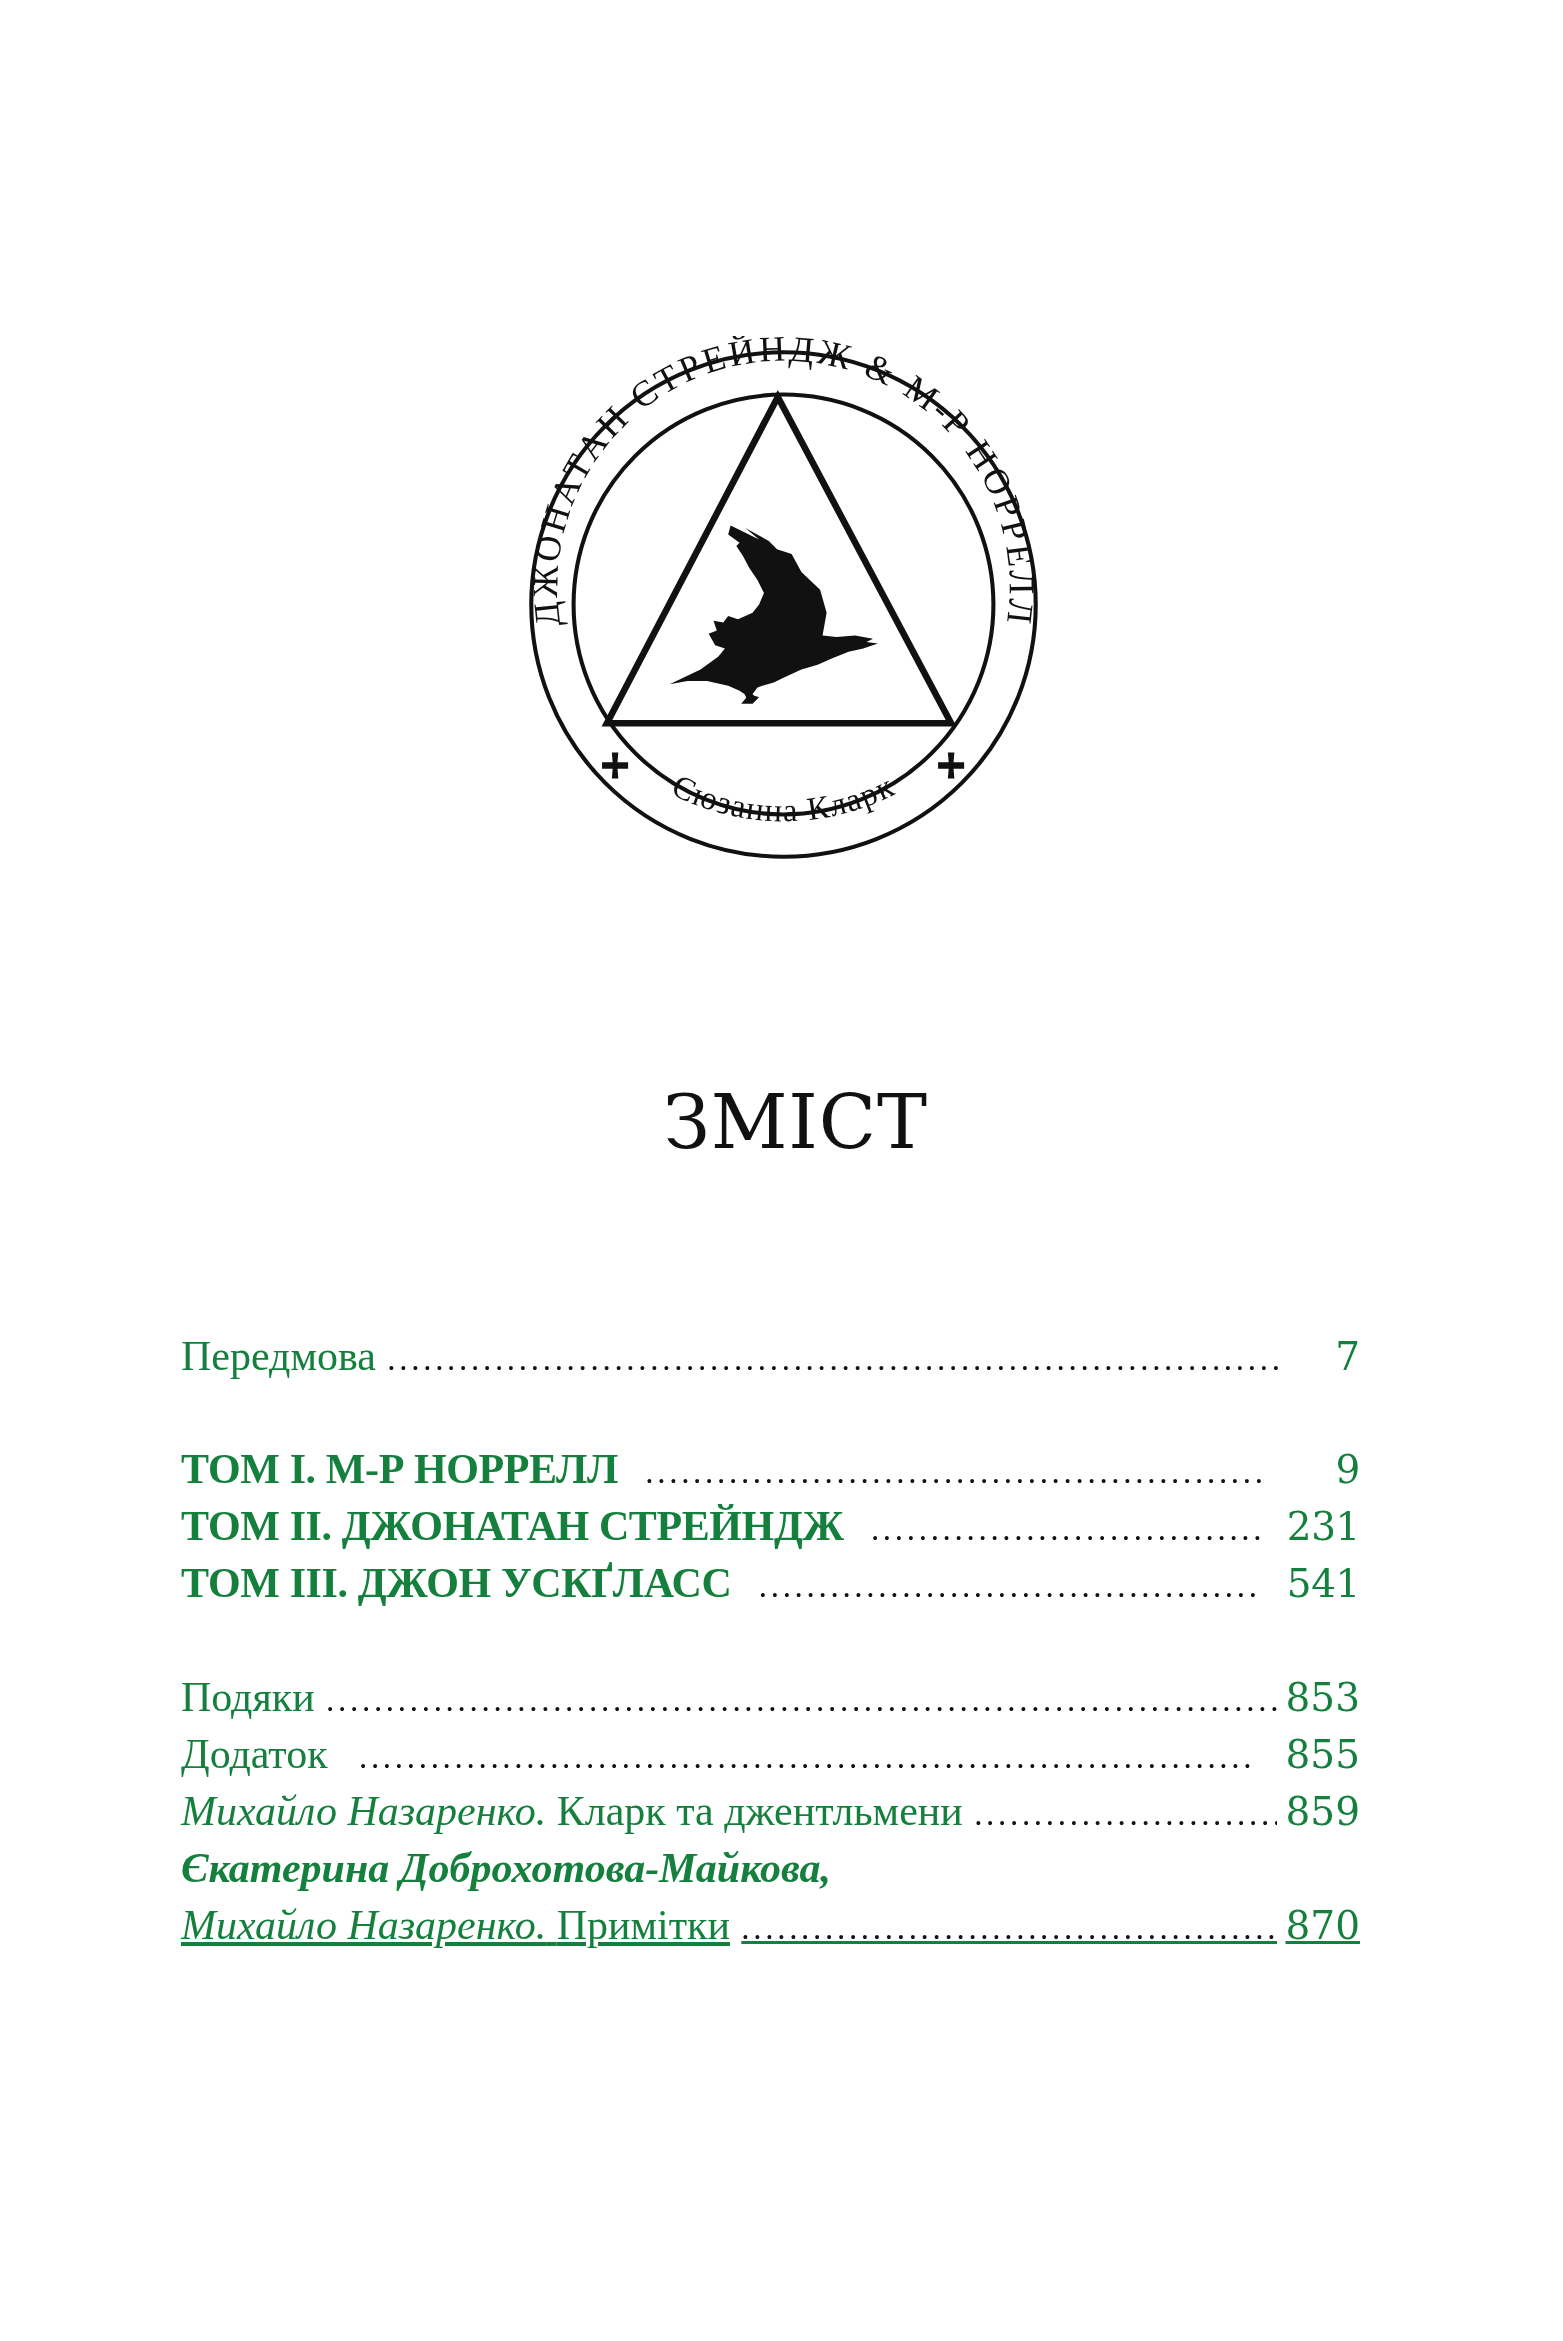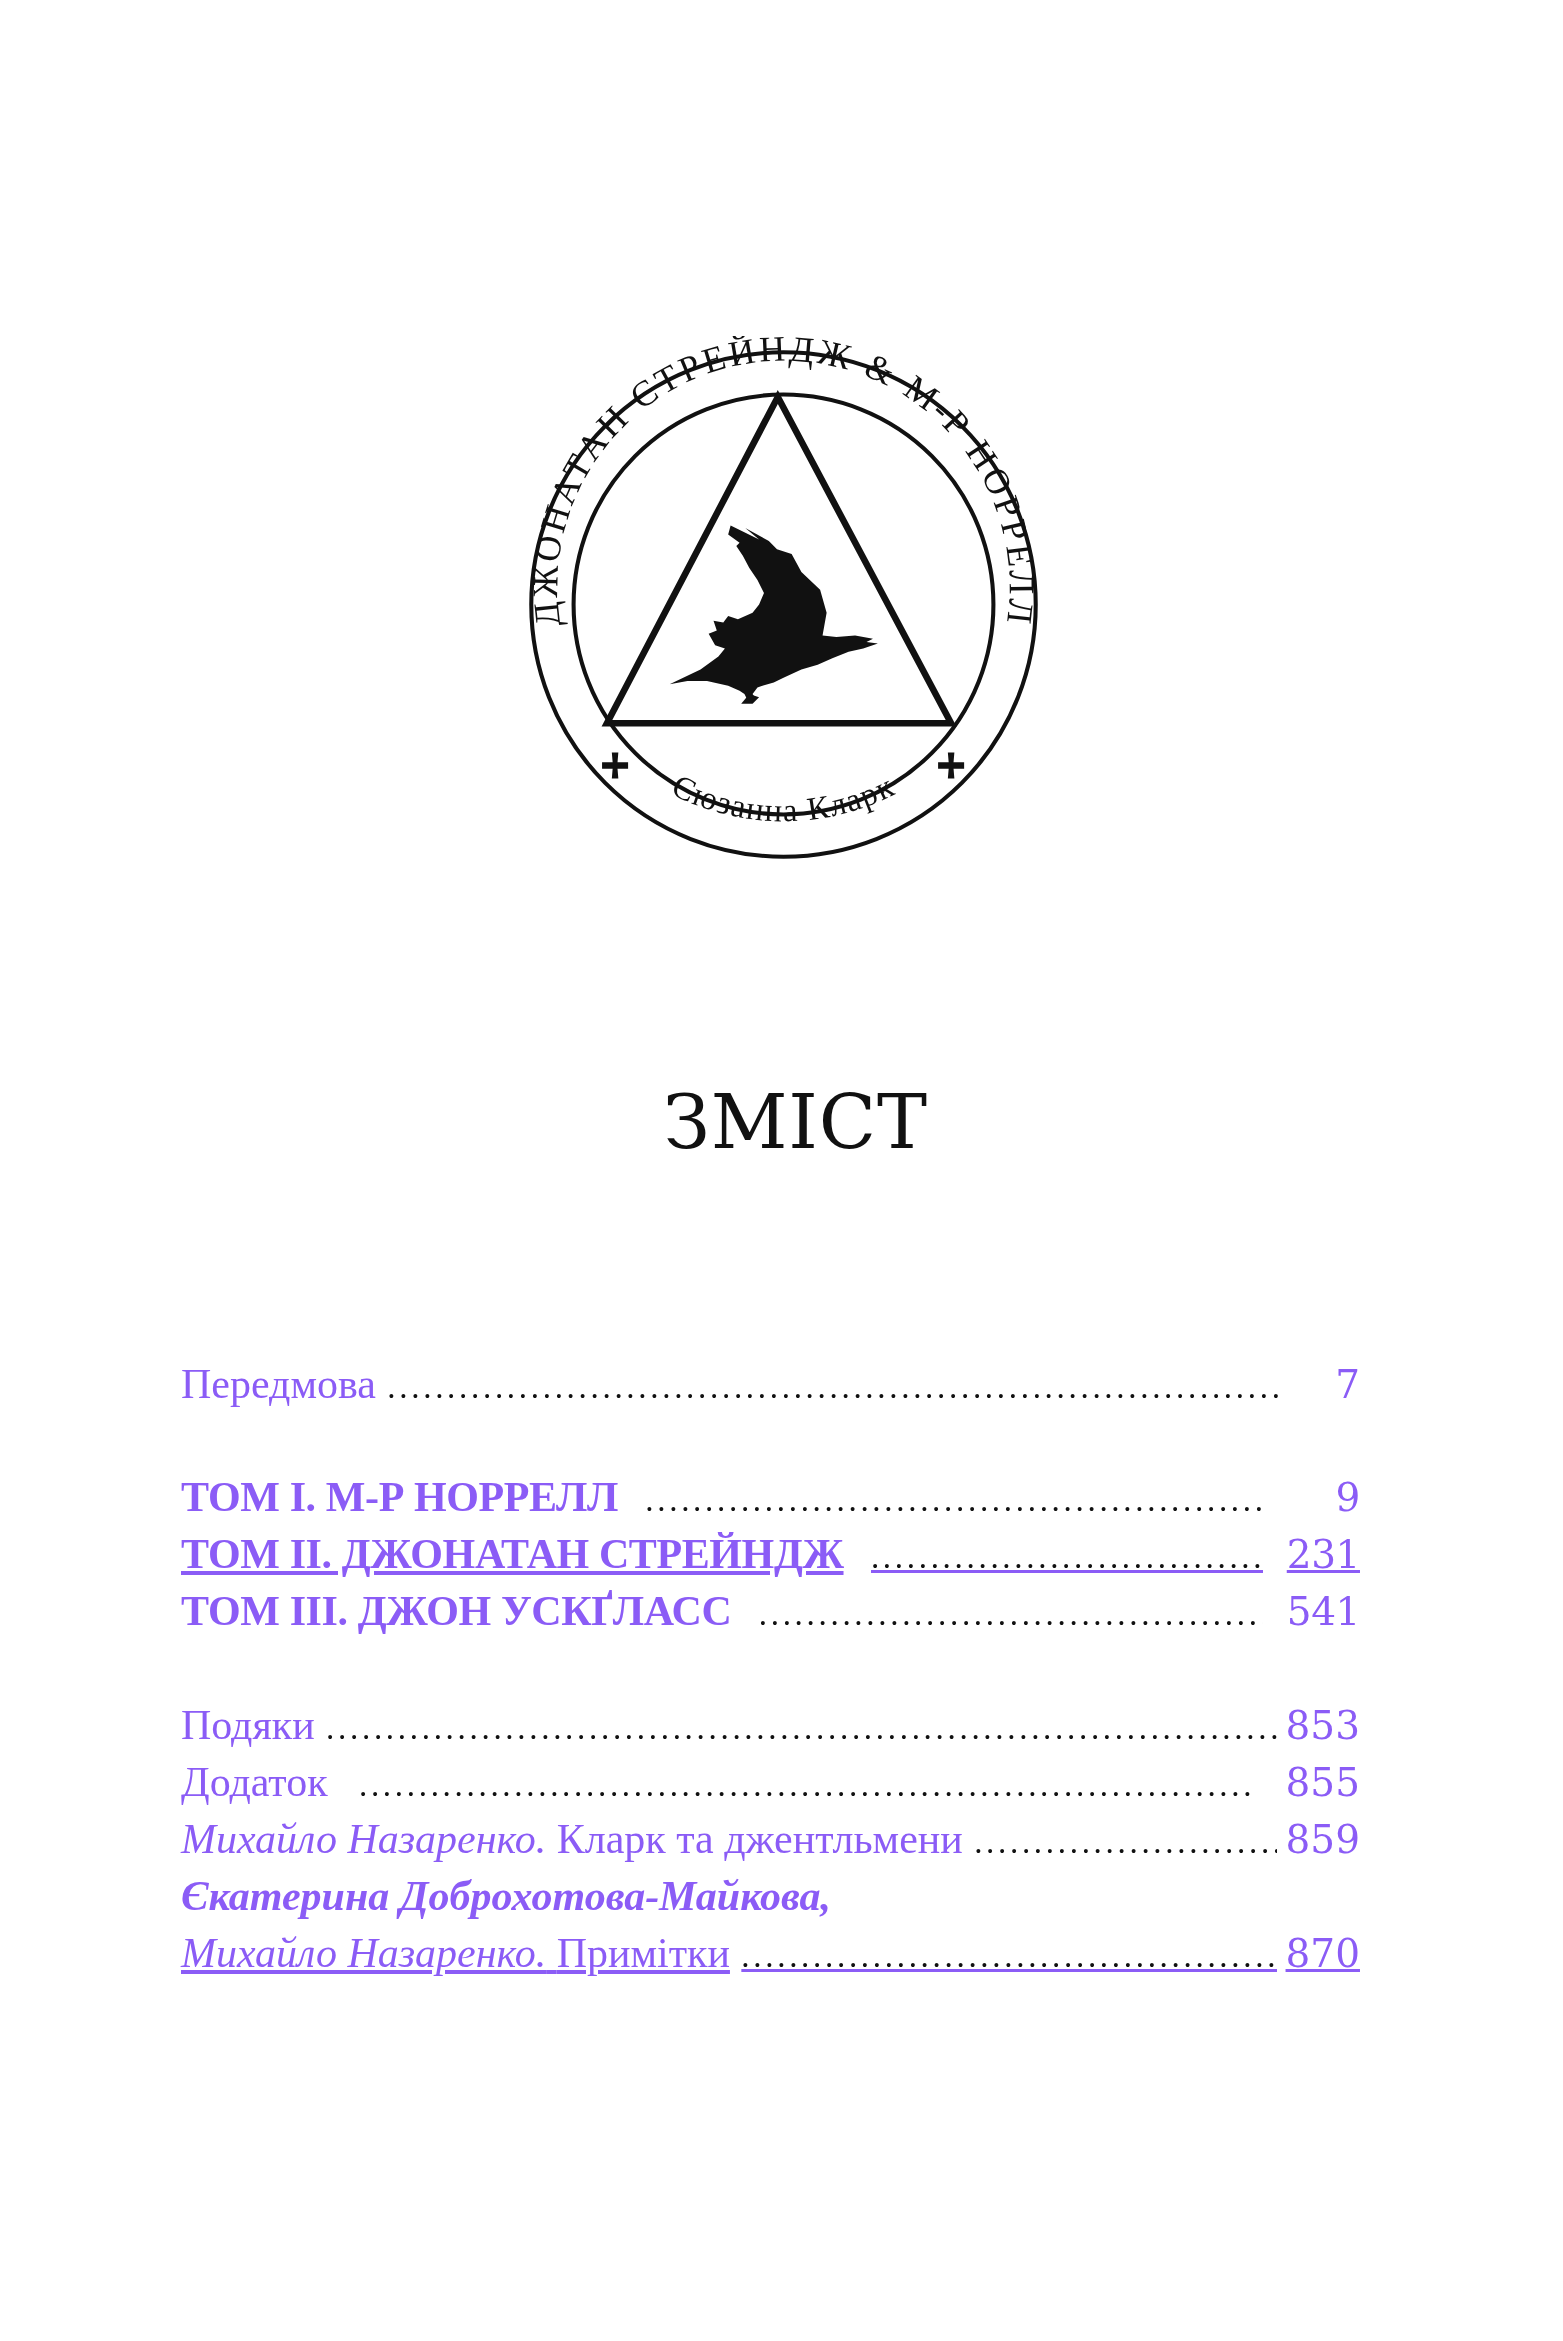--- a/index.html
+++ b/index.html
@@ -65,22 +65,21 @@
     position: absolute;
     left: 0;
     width: 1179px;
     height: 57px;
     display: flex;
     align-items: baseline;
     font-family: "Liberation Serif", "DejaVu Serif", serif;
     font-size: 42px;
     line-height: 57px;
     white-space: nowrap;
-    color: #8b5cf6;
-    margin-top: 28px;
+    color: #15803d;
   }
   .toc-row.bold { font-weight: bold; letter-spacing: -0.4px; gap: 16px; }
   .toc-row .entry { flex: 0 0 auto; }
   .toc-row .entry .it { font-style: italic; }
   .toc-row .leader {
     flex: 1 1 auto;
     overflow: hidden;
     margin: 0 8.1px 0 11.4px;
     font-weight: normal;
     letter-spacing: 3.7px;
@@ -160,21 +159,21 @@
       <span class="entry">Передмова</span>
       <span class="leader"></span>
       <span class="page-num">7</span>
     </div>
 
     <div class="toc-row bold gap" style="top:1441px;">
       <span class="entry">ТОМ І. М-Р НОРРЕЛЛ</span>
       <span class="leader"></span>
       <span class="page-num">9</span>
     </div>
-    <div class="toc-row bold" style="top:1498px;text-decoration:underline;">
+    <div class="toc-row bold" style="top:1498px;">
       <span class="entry">ТОМ ІІ. ДЖОНАТАН СТРЕЙНДЖ</span>
       <span class="leader"></span>
       <span class="page-num">231</span>
     </div>
     <div class="toc-row bold" style="top:1555px;">
       <span class="entry">ТОМ ІІІ. ДЖОН УСКҐЛАСС</span>
       <span class="leader"></span>
       <span class="page-num">541</span>
     </div>
 

